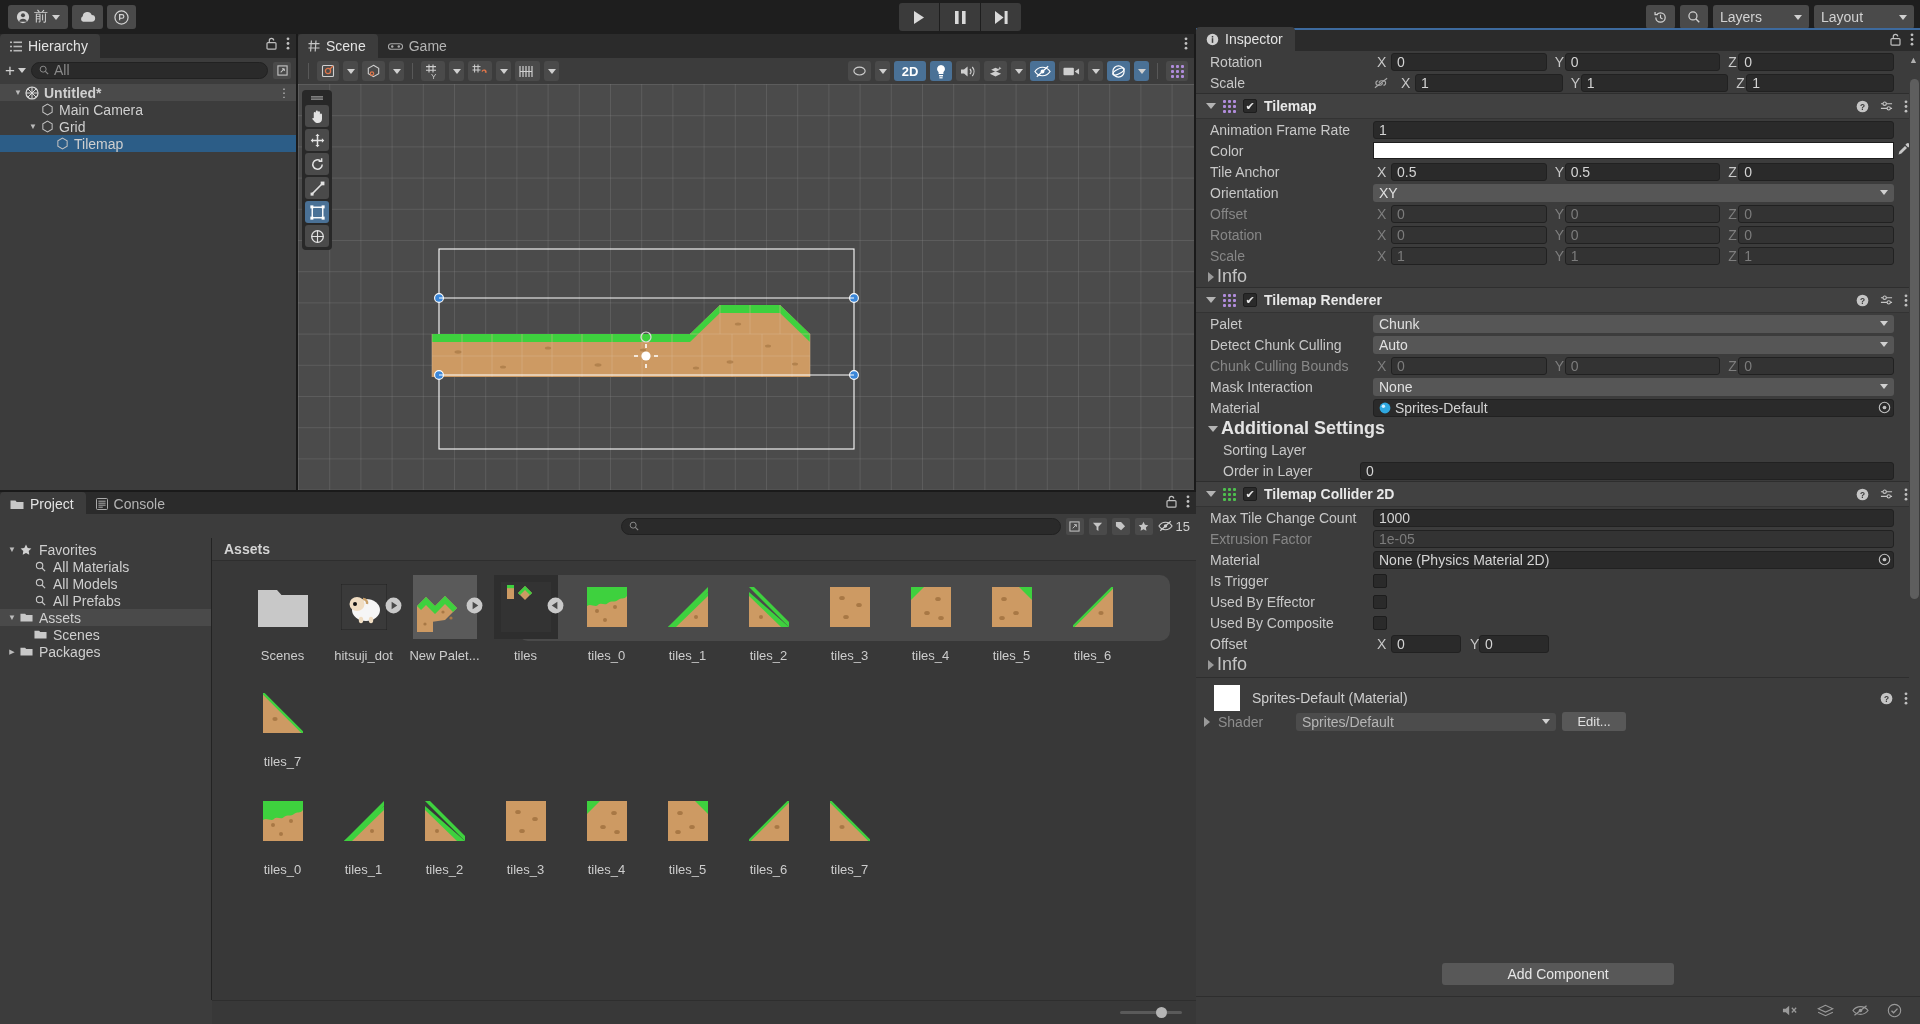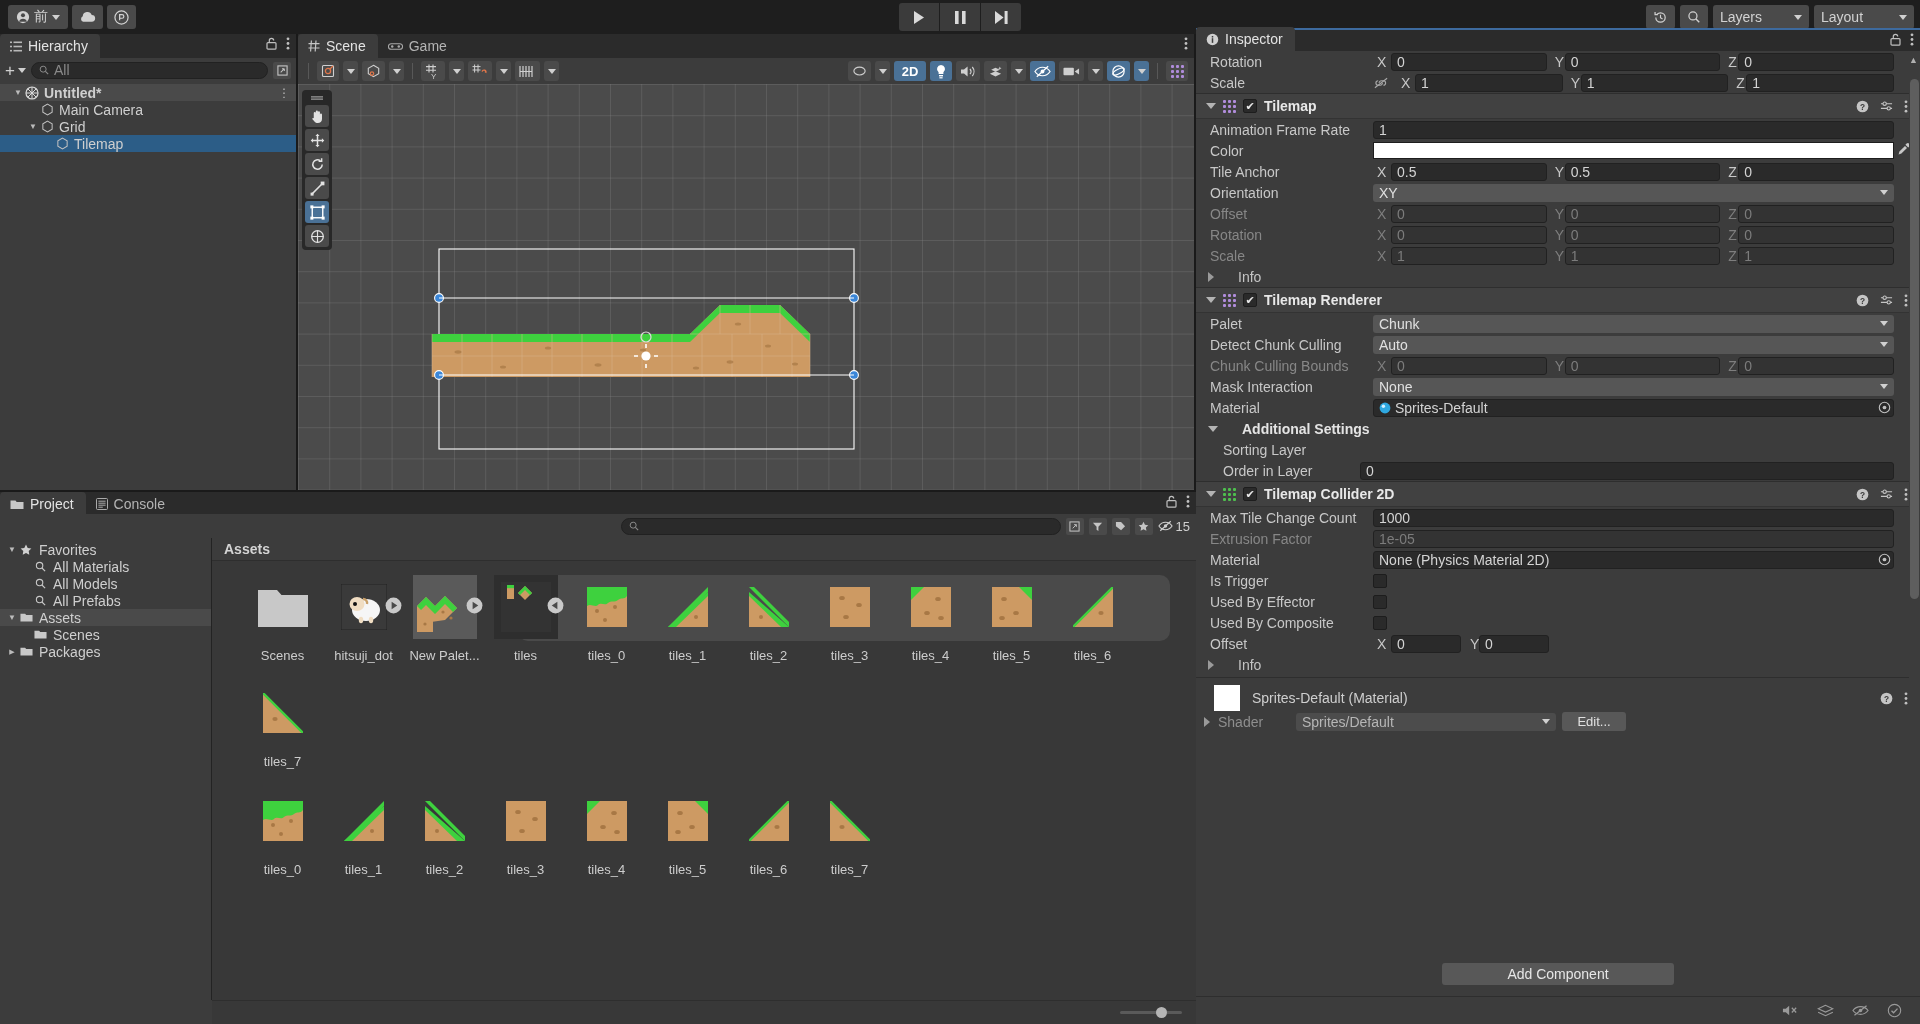--- a/index.html
+++ b/index.html
@@ -146,21 +146,21 @@
     flex:1; margin-right:26px; background:#2a2a2a; border:1px solid #212121; border-radius:3px; height:18px;
     display:flex; align-items:center; justify-content:space-between; padding:0 2px 0 5px;
     font-size:14px; color:#d4d4d4; cursor:pointer;
   }
   .comp-header {
     height:26px; background:#414141; display:flex; align-items:center; gap:7px;
     padding-left:10px; border-top:1px solid #2e2e2e; border-bottom:1px solid #333;
   }
   .comp-title { font-size:14px; font-weight:bold; color:#e8e8e8; }
   .comp-right { margin-left:auto; display:flex; align-items:center; gap:11px; padding-right:12px; color:#c5c5c5; }
-  .foldout { height:21px; display:flex; align-items:center; padding-left:12px; gap:24px; font-size:14px; cursor:pointer;}
+  .foldout { height:21px; display:flex; align-items:center; padding-left:12px; gap:3px; font-size:18px; cursor:pointer;}
   .chk { width:14px;height:14px;background:#2a2a2a;border:1px solid #1d1d1d;border-radius:2px;
     display:flex;align-items:center;justify-content:center;cursor:pointer;}
   .chk.on:after{content:"✔";font-size:11px;color:#e8e8e8;line-height:1;}
   .tri { width:0;height:0;border-left:5px solid transparent;border-right:5px solid transparent;border-top:6px solid #b4b4b4; }
   .tri-r { width:0;height:0;border-top:5px solid transparent;border-bottom:5px solid transparent;border-left:6px solid #9a9a9a; }
   .add-comp-wrap { position:absolute; left:0; right:0; bottom:32px; height:36px; display:flex; align-items:center; justify-content:center; background:#3c3c3c;}
   .add-comp {
     width:232px;height:22px;background:#585858;border-radius:3px;display:flex;align-items:center;
     justify-content:center;font-size:14px;color:#e6e6e6;cursor:pointer;
   }

